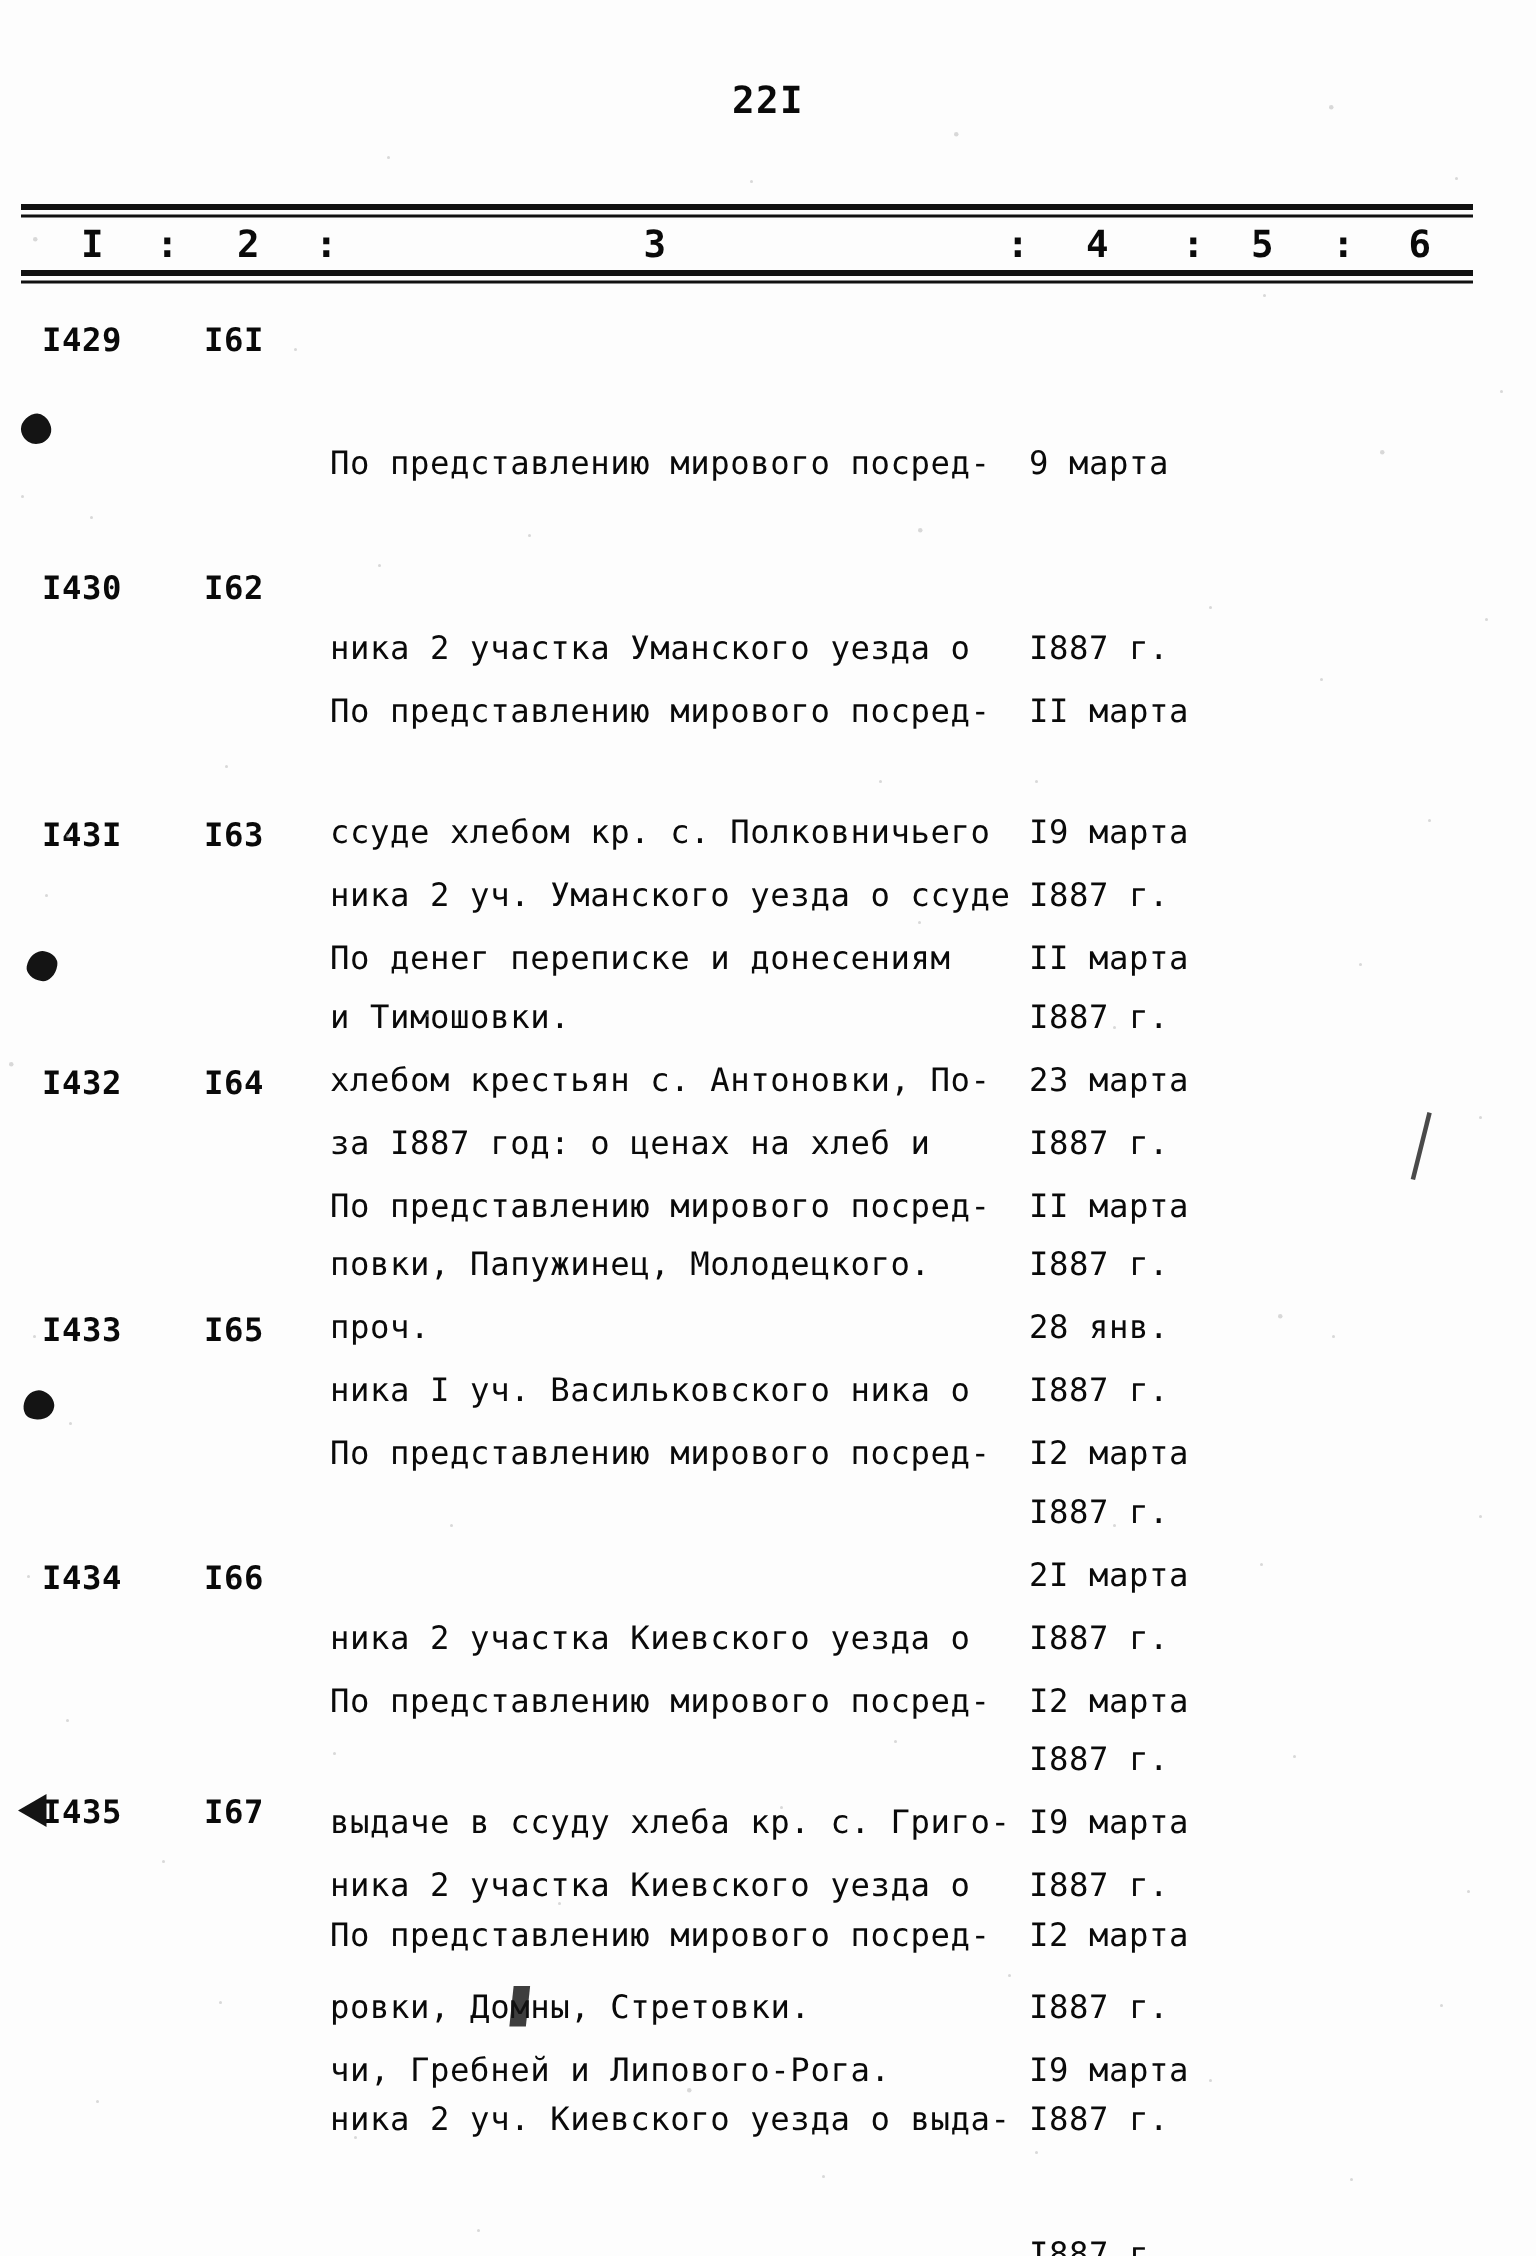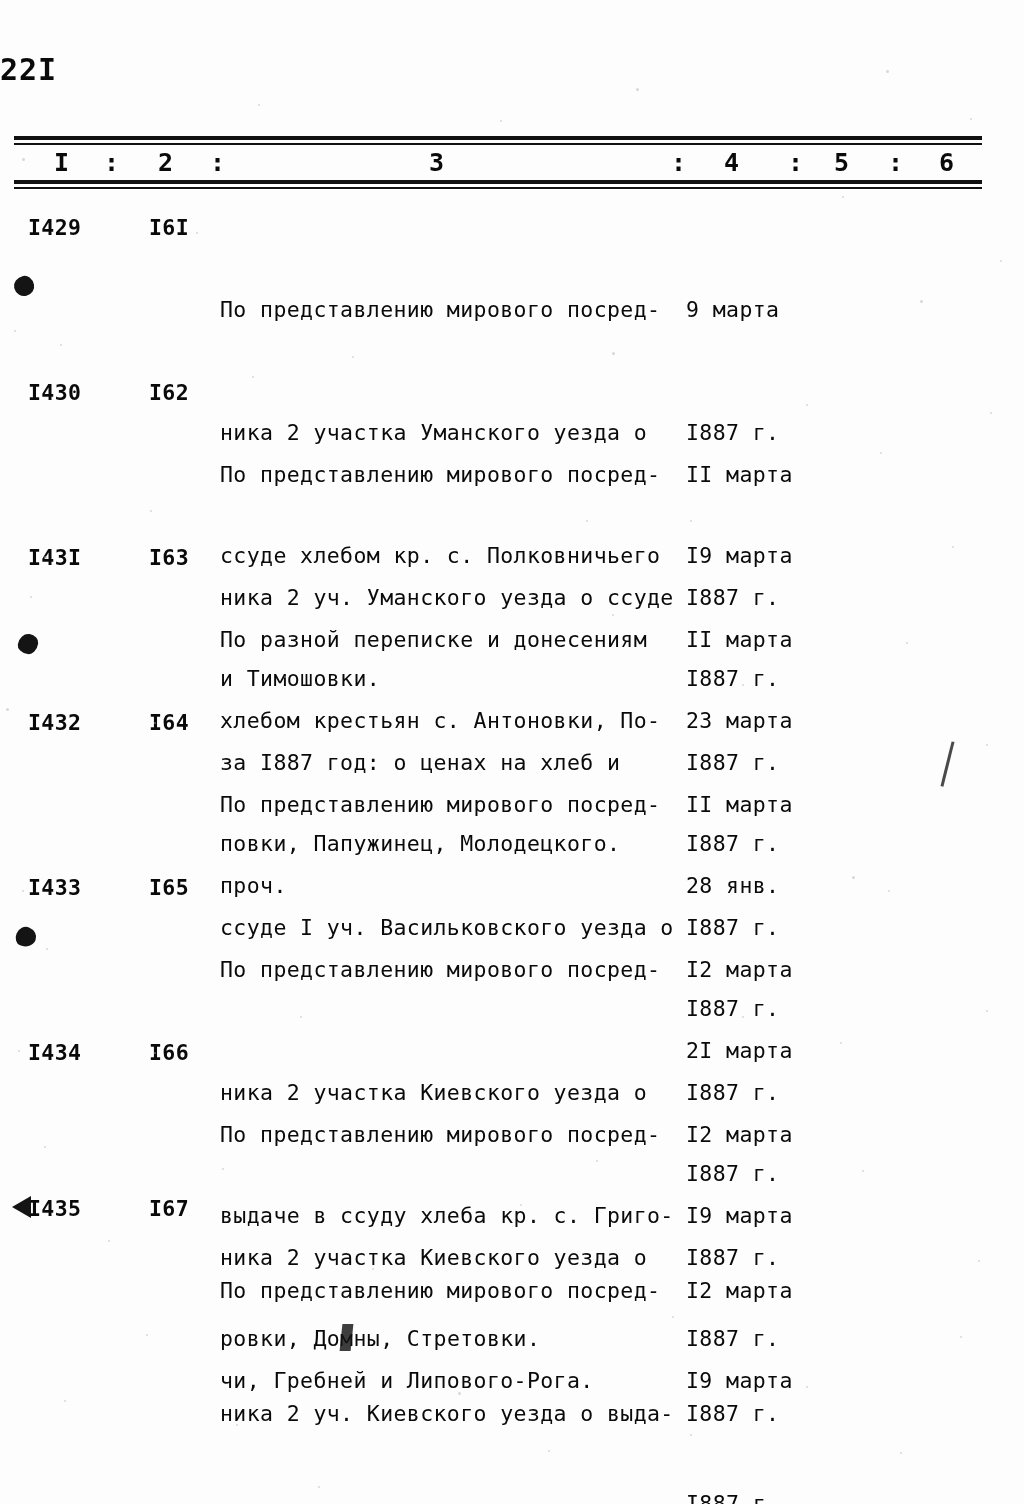--- a/index.html
+++ b/index.html
@@ -29,21 +29,22 @@
     opacity: .55;
     pointer-events: none;
   }
 
   
   .page-number {
     position: absolute;
     top: 52px;
     left: 0;
     width: 1024px;
-    font-size: 30px;
+    text-align: center;
+    font-size: 25px;
     letter-spacing: 1px;
     font-weight: 700;
   }
 
   
   .rule {
     position: absolute;
     left: 14px;
     width: 968px;
     background: #111;
@@ -76,21 +77,21 @@
   }
   .cell {
     position: absolute;
     top: 0;
     font-size: 21.5px;
     line-height: 41px;
     white-space: pre;
     letter-spacing: .4px;
   }
   .c-num   { left: 28px;  font-weight: 700; }
-  .c-inv   { left: 149px; font-weight: 700; }
+  .c-inv   { left: 136px; font-weight: 700; }
   .c-desc  { left: 220px; }
   .c-date  { left: 686px; }
 
   .desc-line, .date-line {
     display: block;
     height: 41px;
   }
 
   
   .overstrike {
@@ -205,40 +206,40 @@
       <span class="date-line">I887 г.</span>
       <span class="date-line">23 марта</span>
       <span class="date-line">I887 г.</span>
     </div>
   </div>
 
   <div class="entry" style="top:537px">
     <div class="cell c-num">I43I</div>
     <div class="cell c-inv">I63</div>
     <div class="cell c-desc">
-      <span class="desc-line">По разной переписке и донесениям</span>
+      <span class="desc-line">По денег переписке и донесениям</span>
       <span class="desc-line">за I887 год: о ценах на хлеб и</span>
       <span class="desc-line">проч.</span>
       <span class="desc-line"></span>
     </div>
     <div class="cell c-date">
       <span class="date-line">II марта</span>
       <span class="date-line">I887 г.</span>
       <span class="date-line">28 янв.</span>
       <span class="date-line">I887 г.</span>
     </div>
   </div>
   <div class="marker blot v2" style="left:18px; top:634px"></div>
 
   <div class="entry" style="top:702px">
     <div class="cell c-num">I432</div>
     <div class="cell c-inv">I64</div>
     <div class="cell c-desc">
       <span class="desc-line">По представлению мирового посред-</span>
-      <span class="desc-line">ссуде I уч. Васильковского уезда о</span>
+      <span class="desc-line">ника I уч. Васильковского ника о</span>
     </div>
     <div class="cell c-date">
       <span class="date-line">II марта</span>
       <span class="date-line">I887 г.</span>
       <span class="date-line">2I марта</span>
       <span class="date-line">I887 г.</span>
     </div>
   </div>
 
   <div class="entry" style="top:867px">

